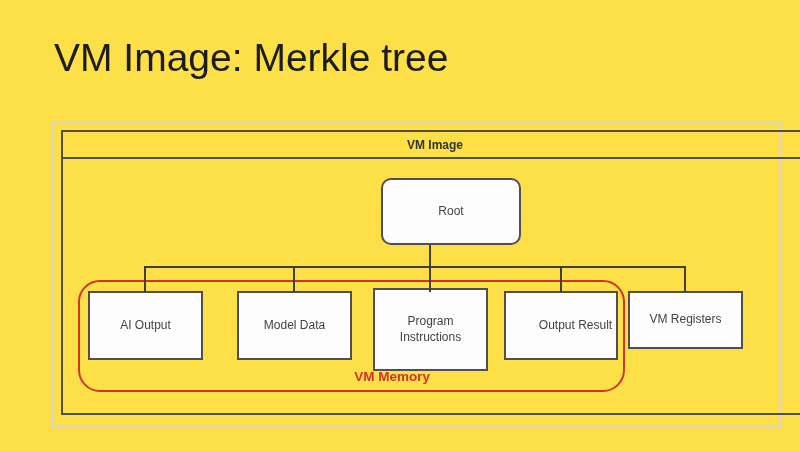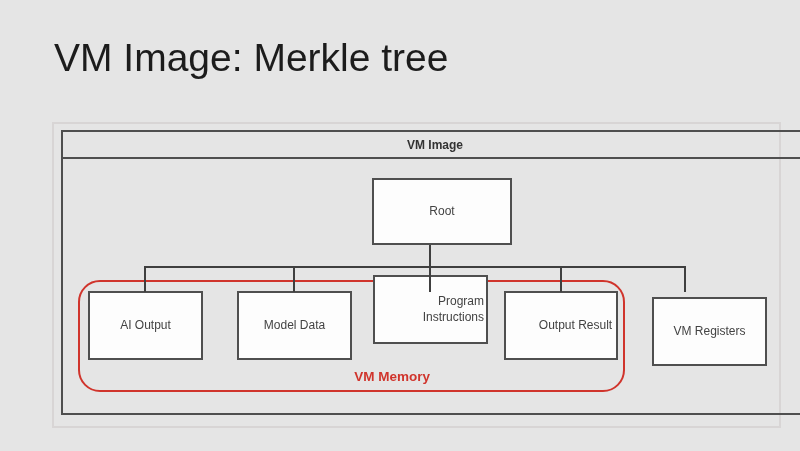--- a/index.html
+++ b/index.html
@@ -4,21 +4,21 @@
 <style>
   html, body {
     margin: 0;
     padding: 0;
     background: #ffffff;
   }
   .slide {
     position: relative;
     width: 800px;
     height: 451px;
-    background: #e5e5e5;
+    background: #fde047;
     font-family: "Liberation Sans", sans-serif;
     overflow: hidden;
   }
   .title {
     position: absolute;
     left: 54px;
     top: 36px;
     margin: 0;
     font-size: 39px;
     font-weight: 400;
@@ -69,26 +69,26 @@
     align-items: center;
     justify-content: center;
     text-align: center;
     color: #434343;
     font-size: 12px;
     line-height: 1.3;
     padding: 2px;
     box-sizing: border-box;
     z-index: 2;
   }
-  .node-root   { left: 372px; top: 178px; width: 140px; height: 67px; }
+  .node-root   { left: 381px; top: 178px; width: 140px; height: 67px; border-radius: 10px; }
   .leaf-1 { left:  88px; top: 291px; width: 115px; height: 69px; }
   .leaf-2 { left: 237px; top: 291px; width: 115px; height: 69px; }
-  .leaf-3 { left: 373px; top: 275px; width: 115px; height: 69px; text-align: right; }
+  .leaf-3 { left: 373px; top: 288px; width: 115px; height: 83px; }
   .leaf-4 { left: 504px; top: 291px; width: 114px; height: 69px; padding-left: 31px; }
-  .leaf-5 { left: 628px; top: 297px; width: 115px; height: 69px; margin-left: 24px; }
+  .leaf-5 { left: 628px; top: 291px; width: 115px; height: 58px; }
   .connector {
     position: absolute;
     background: #3f3f3f;
     z-index: 3;
   }
   .conn-bus        { left: 145px; top: 266px; width: 541px; height: 2px; }
   .conn-root-drop  { left: 429px; top: 245px; width: 2px;  height: 47px; }
   .conn-drop-1     { left: 144px; top: 266px; width: 2px;  height: 26px; }
   .conn-drop-2     { left: 293px; top: 266px; width: 2px;  height: 26px; }
   .conn-drop-4     { left: 560px; top: 266px; width: 2px;  height: 26px; }

